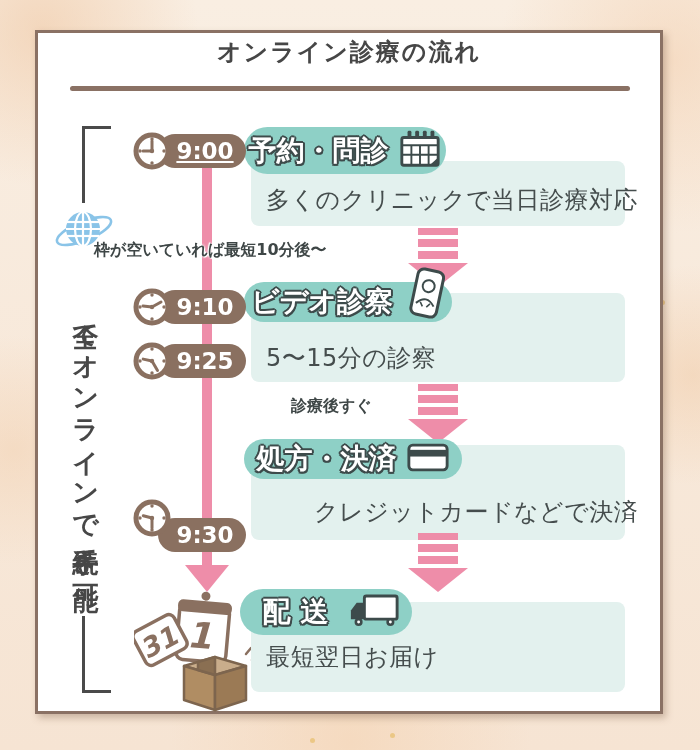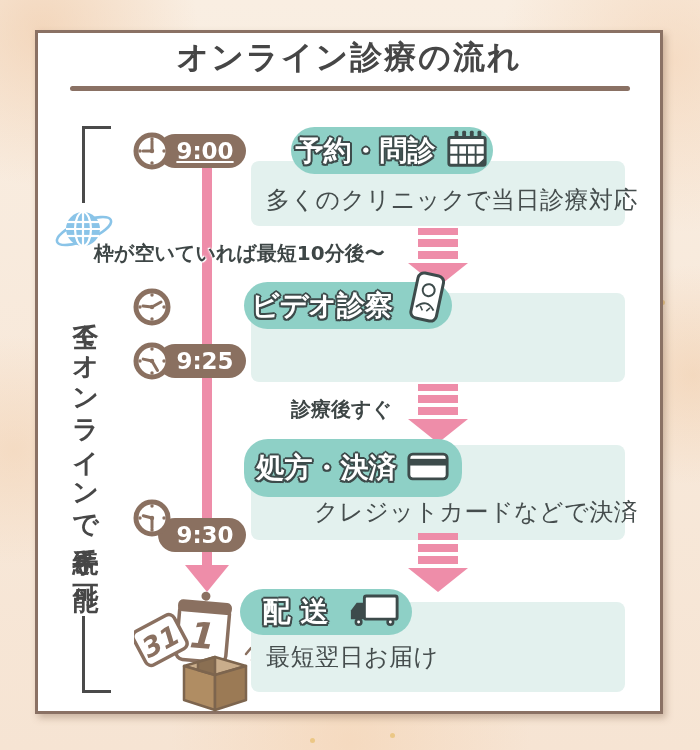--- a/index.html
+++ b/index.html
@@ -9,21 +9,21 @@
       radial-gradient(circle at 6% 4%, rgba(238,196,158,.55), transparent 16%),
       radial-gradient(circle at 96% 8%, rgba(242,203,168,.5), transparent 18%),
       radial-gradient(circle at 50% 99%, rgba(244,208,172,.5), transparent 22%),
       radial-gradient(circle at 99% 50%, rgba(238,193,150,.4), transparent 14%),
       radial-gradient(circle at 2% 60%, rgba(240,200,162,.4), transparent 14%),
       linear-gradient(180deg,#f9eee2,#f6e4d3);}
   .speck{position:absolute;width:5px;height:5px;border-radius:50%;background:#e9c276;opacity:.8;}
   .card{position:absolute;left:35px;top:30px;width:628px;height:684px;box-sizing:border-box;
     background:#fff;border:3px solid #8a7164;box-shadow:3px 4px 7px rgba(120,88,66,.35);}
   .title{position:absolute;left:35px;top:36px;width:628px;text-align:center;
-    font-size:32px;font-weight:bold;color:#464646;letter-spacing:2px;}
+    font-size:24px;font-weight:bold;color:#464646;letter-spacing:2px;}
   .divider{position:absolute;left:70px;top:86px;width:560px;height:5px;background:#8a7164;border-radius:3px;}
 
   
   .bracket{position:absolute;width:26px;height:74px;}
   .bracket.top{left:82px;top:126px;border-left:3px solid #4a4a4a;border-top:3px solid #4a4a4a;}
   .bracket.bottom{left:82px;top:616px;border-left:3px solid #4a4a4a;border-bottom:3px solid #4a4a4a;}
   .globe{position:absolute;left:52px;top:200px;}
   .sidenote{position:absolute;left:67px;top:252px;width:38px;height:368px;
     writing-mode:vertical-rl;text-orientation:upright;
     font-size:26px;font-weight:600;color:#474747;letter-spacing:2px;line-height:38px;text-align:center;}
@@ -38,41 +38,41 @@
     color:#fff;font-weight:bold;font-size:23px;display:flex;align-items:center;justify-content:center;
     padding-left:6px;box-sizing:border-box;}
   .clock{position:absolute;width:40px;height:40px;}
 
   
   .pill{position:absolute;background:#8ed0c6;border-radius:24px;display:flex;align-items:center;
     justify-content:center;gap:9px;box-sizing:border-box;}
   .plabel{color:#fff;font-weight:bold;font-size:28px;line-height:1;
     text-shadow:2px 0 0 #3d4b4b,-2px 0 0 #3d4b4b,0 2px 0 #3d4b4b,0 -2px 0 #3d4b4b,
       1.5px 1.5px 0 #3d4b4b,-1.5px 1.5px 0 #3d4b4b,1.5px -1.5px 0 #3d4b4b,-1.5px -1.5px 0 #3d4b4b;}
-  .pill.s1{left:244px;top:127px;width:202px;height:47px;margin-left:47px;}
-  .pill.s2{left:244px;top:282px;width:208px;height:47px;gap:16px;}
-  .pill.s3{left:244px;top:439px;width:218px;height:58px;}
+  .pill.s1{left:244px;top:127px;width:202px;height:47px;}
+  .pill.s2{left:244px;top:282px;width:208px;height:40px;gap:16px;}
+  .pill.s3{left:244px;top:439px;width:218px;height:40px;}
   .pill.s4{left:240px;top:589px;width:172px;height:46px;}
   .pill.s4 .plabel{letter-spacing:10px;margin-left:10px;}
   .phone-ic{position:relative;top:-6px;}
 
   
   .dbox{position:absolute;left:251px;width:374px;background:#e3f1ee;border-radius:8px;}
   .dbox.b1{top:161px;height:65px;}
   .dbox.b2{top:293px;height:89px;}
   .dbox.b3{top:445px;height:95px;}
   .dbox.b4{top:602px;height:90px;}
   .dtext{position:absolute;font-size:24px;color:#454d4d;font-weight:500;letter-spacing:.5px;}
   .dtext.t1{left:266px;top:184px;}
   .dtext.t2{left:266px;top:342px;}
   .dtext.t3{left:266px;top:496px;margin-left:48px;}
   .dtext.t4{left:266px;top:641px;}
 
   
-  .annot{position:absolute;font-size:20px;font-weight:600;color:#3e4646;
+  .annot{position:absolute;font-size:16px;font-weight:600;color:#3e4646;
     text-shadow:0 0 3px #fff,0 0 3px #fff,1px 1px 0 #fff,-1px -1px 0 #fff;}
   .annot.a1{left:94px;top:240px;}
   .annot.a2{left:291px;top:396px;}
 
   
   .seg{position:absolute;width:60px;}
   .seg .bar{width:40px;margin:0 auto 4px;background:#ee8da9;}
   .seg .bar.h1{height:7px;}
   .seg .bar.h2{height:8px;}
   .seg .tri{width:0;height:0;margin:0 auto;
@@ -162,32 +162,36 @@
 
   <div class="annot a1">枠が空いていれば最短10分後〜</div>
   <div class="seg g1">
     <div class="bar h1"></div>
       <div class="bar h2"></div>
       <div class="bar h2"></div>
       <div class="tri"></div>
   </div>
 
   <div class="dbox b2"></div>
+  <div class="dtext t2">5〜15分の診察</div>
   <div class="pill s2">
     <span class="plabel">ビデオ診察</span>
     <span class="phone-ic">
       <svg width="36" height="54" viewBox="0 0 36 54">
         <g transform="rotate(12 18 27)">
           <rect x="5" y="3" width="26" height="46" rx="6" fill="#fff" stroke="#3d4b4b" stroke-width="3"></rect>
           <circle cx="18" cy="19" r="6" fill="none" stroke="#3d4b4b" stroke-width="2"></circle>
           <path d="M9 38 q9 -11 18 0" fill="none" stroke="#3d4b4b" stroke-width="2"></path>
           <path d="M13 36 l3 4 M23 36 l-3 4" stroke="#3d4b4b" stroke-width="1.6"></path>
         </g>
       </svg>
     </span>
+  </div>
+  <div class="time-pill" style="left:158px;top:290px;">
+    <span>9:10</span>
   </div>
   <div class="clock" style="left:132px;top:287px;">
     <svg width="40" height="40" viewBox="0 0 40 40">
       <circle cx="20" cy="20" r="16" fill="#fff" stroke="#8a7060" stroke-width="5"></circle>
       <g fill="#8a7060">
           <circle cx="20" cy="8" r="1.7"></circle>
           <circle cx="32" cy="20" r="1.7"></circle>
           <circle cx="20" cy="32" r="1.7"></circle>
           <circle cx="8" cy="20" r="1.7"></circle>
         </g>

